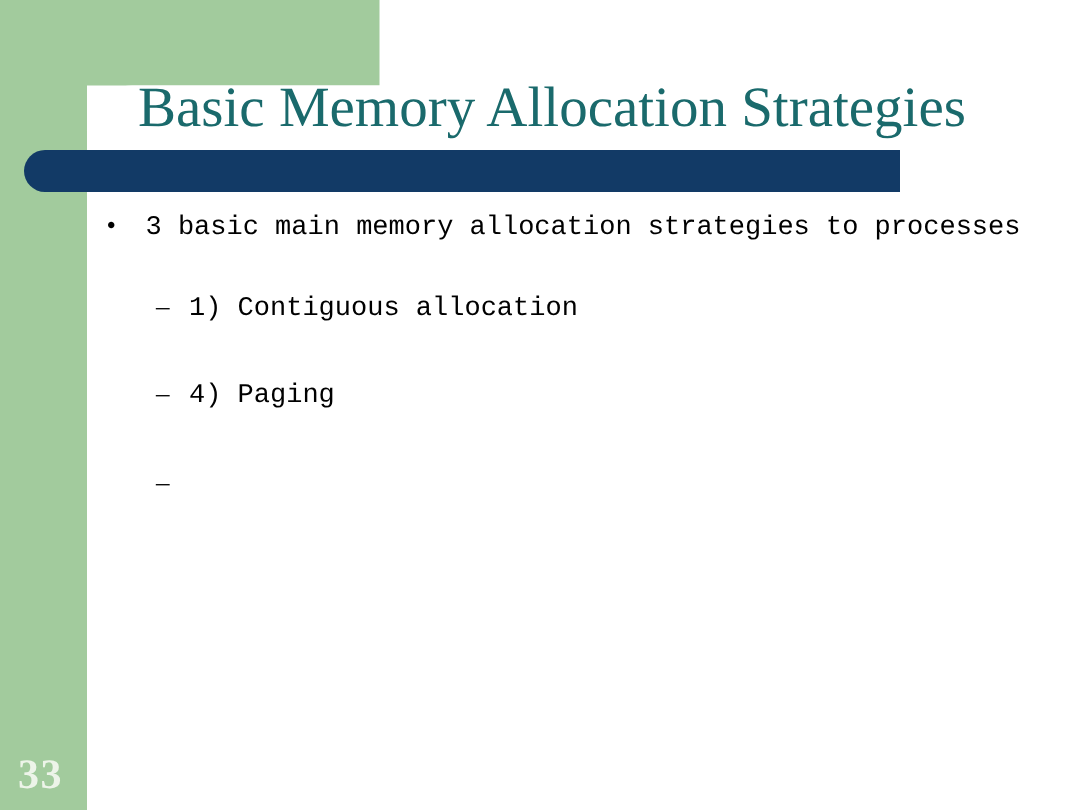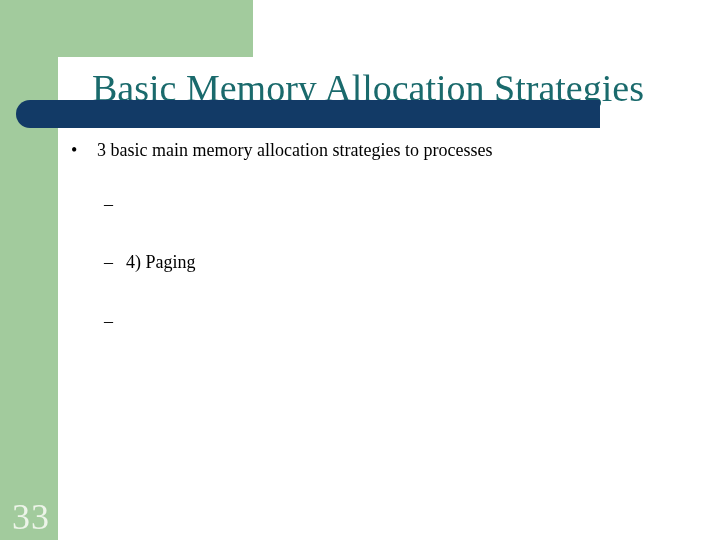--- a/index.html
+++ b/index.html
@@ -32,51 +32,51 @@
     background: #ffffff;
     border-top-left-radius: 30px;
   }
   .slide-title {
     position: absolute; left: 92px; top: 51px;
     width: 620px;
     font-size: 38px; line-height: 42px;
     color: #1A6A6C;
     white-space: nowrap;
     letter-spacing: 0px;
-    margin-top: 16px;
   }
   .title-bar {
     position: absolute; left: 16px; top: 100px;
     width: 584px; height: 28px;
     background: #123A66;
     border-radius: 14px 0 0 14px;
   }
   .bullet-row {
     position: absolute;
     color: #000000;
     font-size: 18px; line-height: 22px;
     white-space: nowrap;
   }
   .bullet-row .marker {
     position: absolute; left: 0; top: 0;
   }
   .bullet-row .text {
     display: inline-block;
+    font-family: Liberation Mono, monospace;
   }
   .main-bullet { left: 71px; top: 139px; }
   .main-bullet .text { margin-left: 26px; }
   .sub-bullet  { left: 104px; }
   .sub-bullet .text { margin-left: 22px; }
   .sub-1 { top: 193px; }
   .sub-2 { top: 251px; }
   .sub-3 { top: 310px; }
   .page-number {
     position: absolute; left: 12px; top: 499px;
-    font-size: 36px; line-height: 36px;
-    font-weight: normal;
+    font-size: 28px; line-height: 36px;
+    font-weight: bold;
     color: #EDF4E9;
     letter-spacing: 1px;
   }
 </style>
 </head>
 <body>
 
 <div class="slide">
 
   <div class="band-left" style="background-color: rgb(162, 203, 157);"></div>
@@ -89,20 +89,21 @@
 
   <div class="title-bar" style="background-color: rgb(18, 58, 102);"></div>
 
   <div class="bullet-row main-bullet">
     <span class="marker">•</span>
     <span class="text">3 basic main memory allocation strategies to processes</span>
   </div>
 
   <div class="bullet-row sub-bullet sub-1">
     <span class="marker">–</span>
+    <span class="text">1) Contiguous allocation</span>
   </div>
 
   <div class="bullet-row sub-bullet sub-2">
     <span class="marker">–</span>
     <span class="text">4) Paging</span>
   </div>
 
   <div class="bullet-row sub-bullet sub-3">
     <span class="marker">–</span>
   </div>

